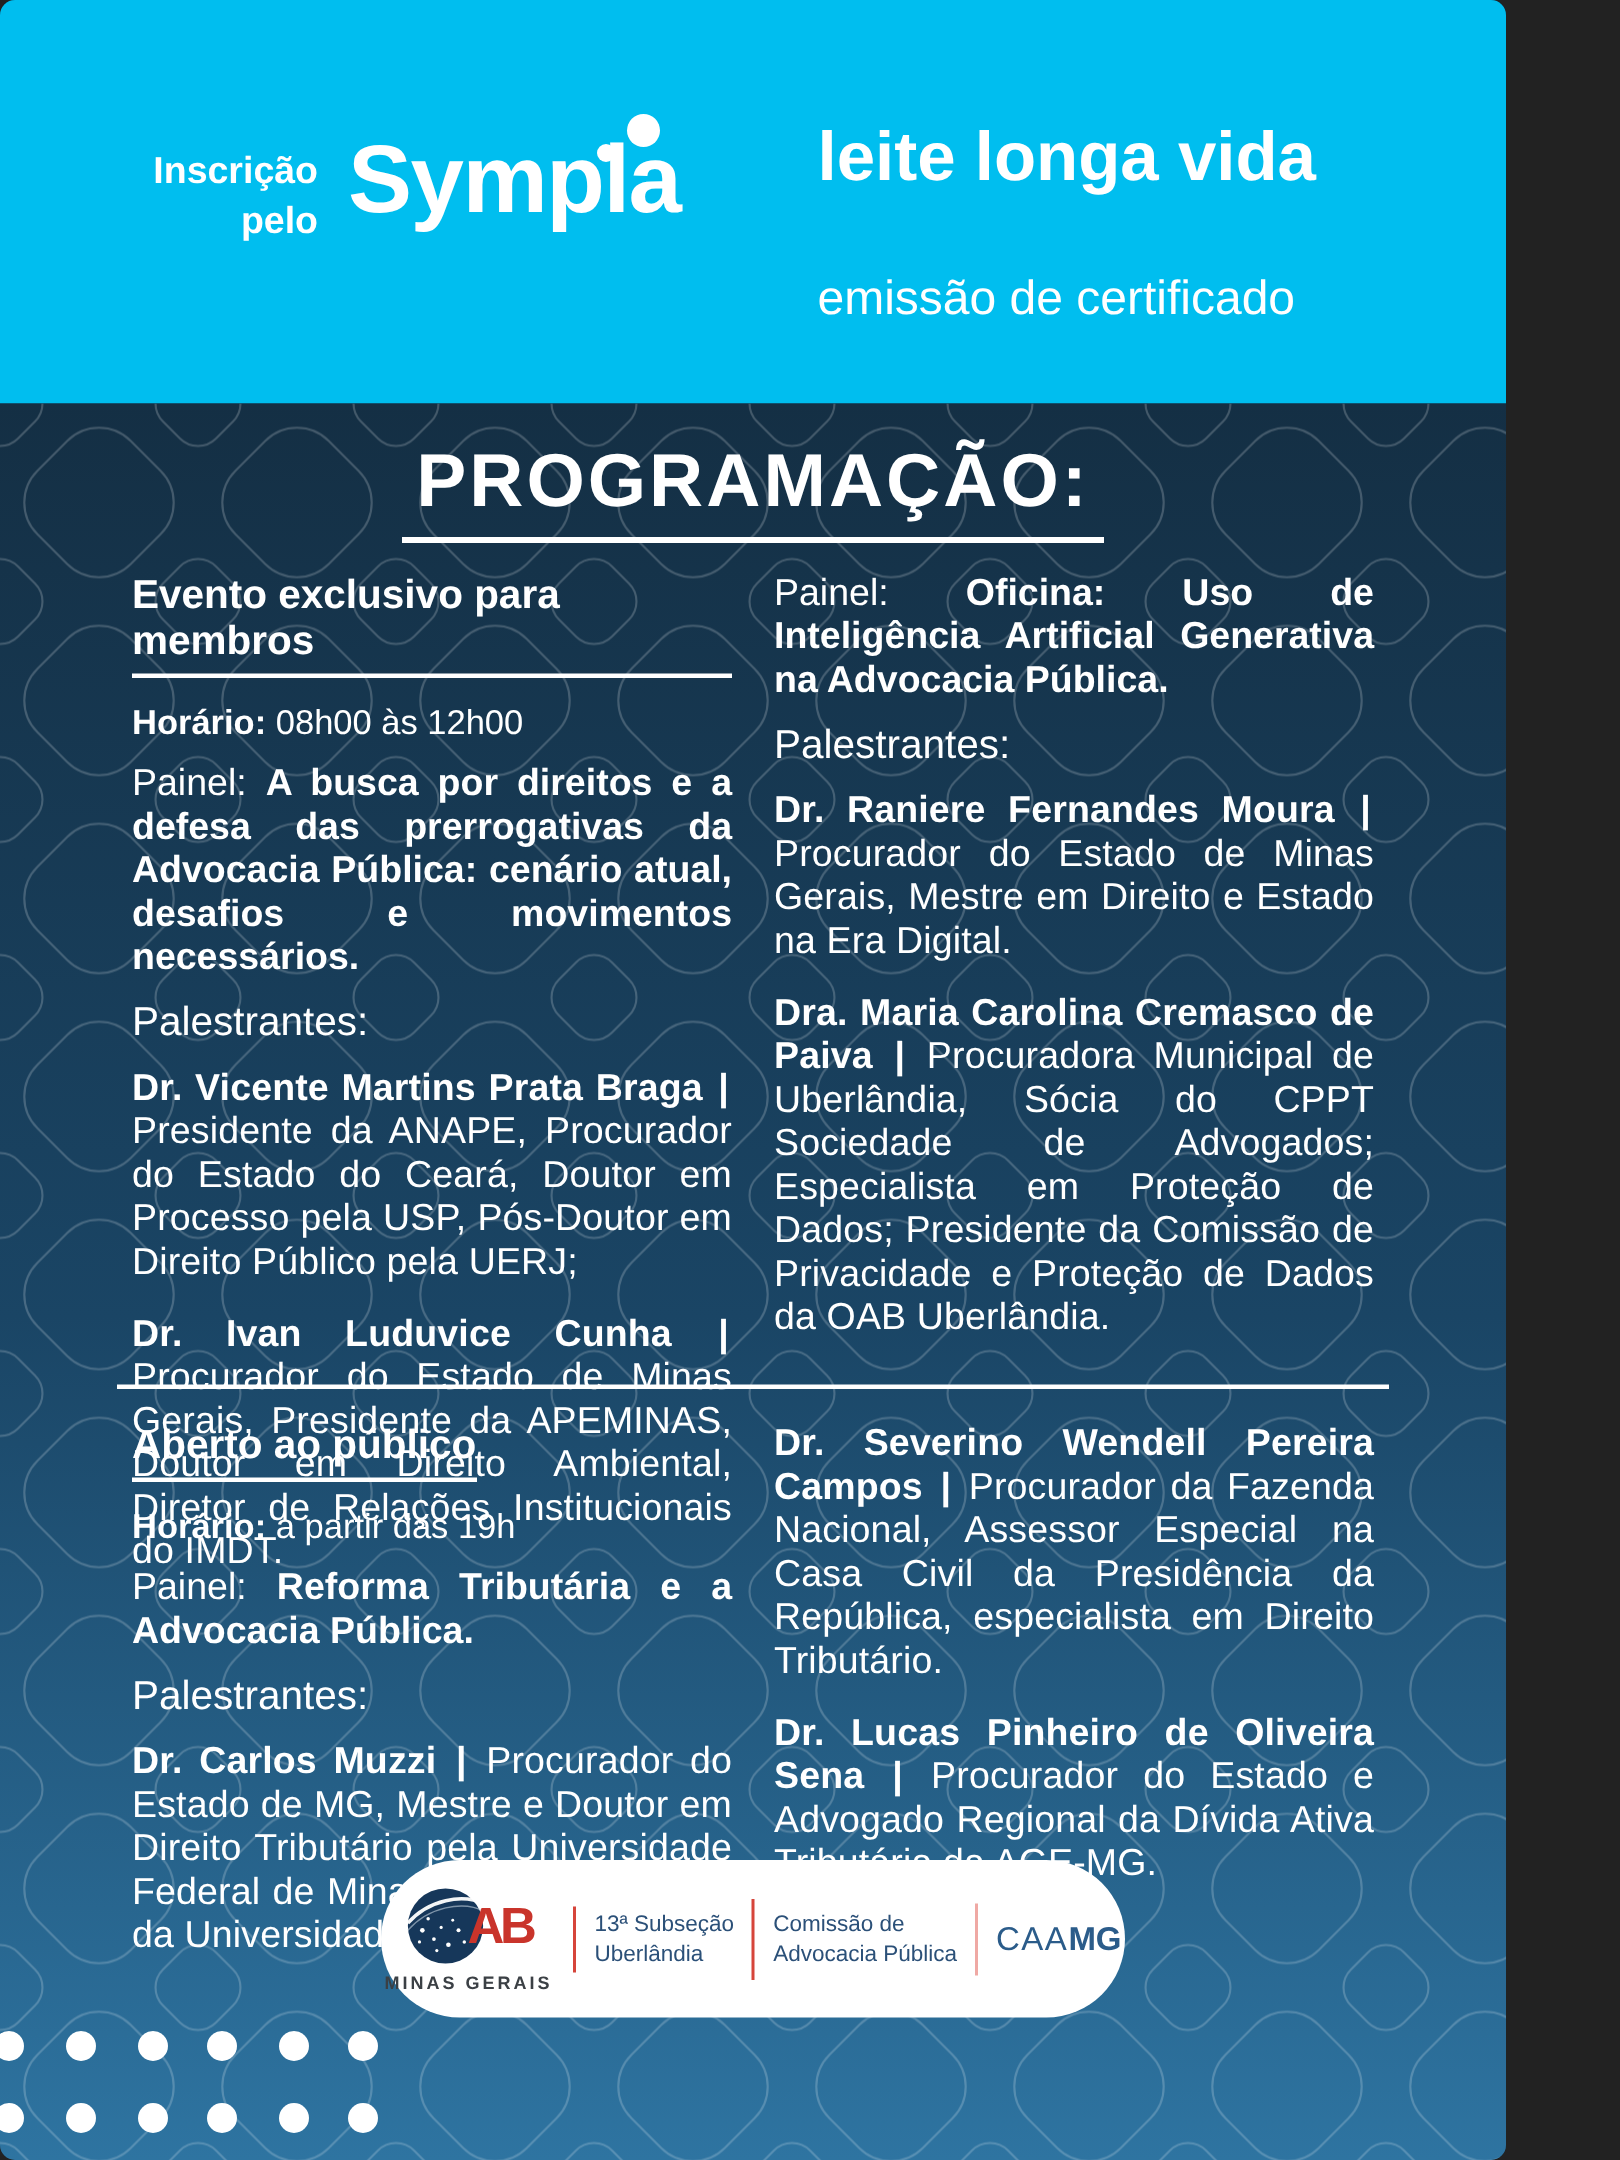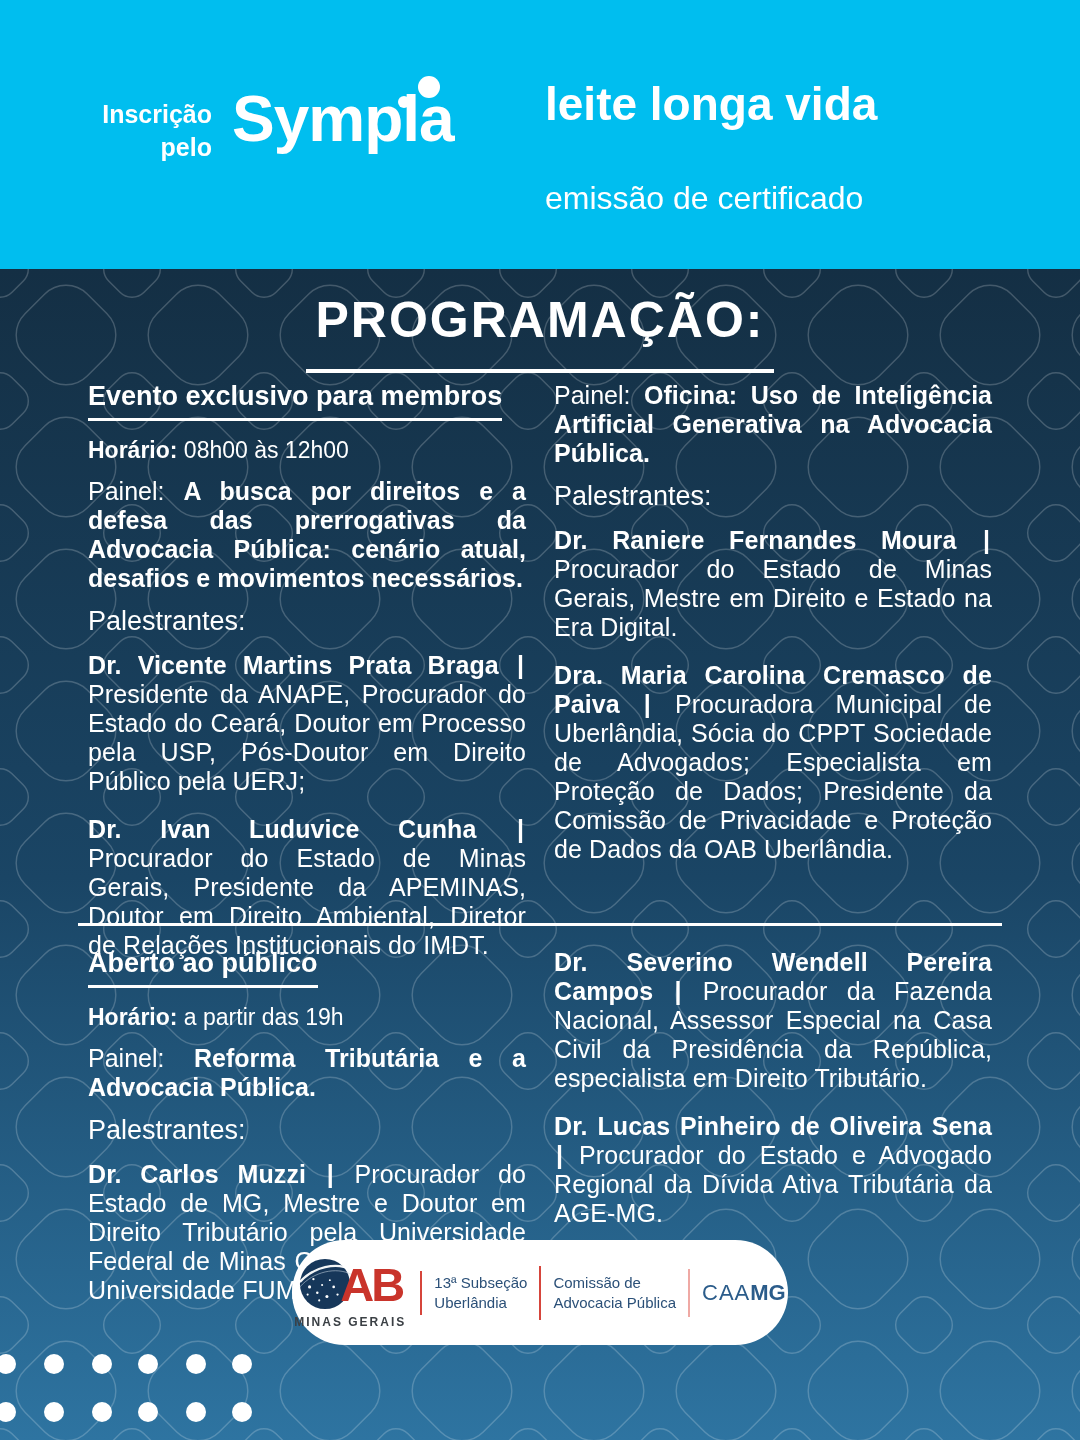--- a/index.html
+++ b/index.html
@@ -1,20 +1,21 @@
 <!DOCTYPE html>
 <html><head>
 <meta charset="utf-8">
 <style>
   * { margin:0; padding:0; box-sizing:border-box; }
   html,body { background:#222; }
   .page {
-    position:relative; width:1080px; height:1440px; overflow:hidden;
+    position:relative; width:1004px; height:1440px; overflow:hidden;
     font-family:"Liberation Sans", sans-serif; color:#ffffff;
     background:#142F44;
+    border-radius:10px;
   }
 
   
   .header { position:absolute; top:0; left:0; right:0; height:269px; background:#00BEEF; }
   .inscricao { position:absolute; left:82px; top:98px; width:130px; text-align:right;
                font-weight:700; font-size:25px; line-height:1.3; }
   .sympla-wrap { position:absolute; left:232px; top:82px; }
   .sympla-text { font-weight:700; font-size:64px; letter-spacing:-1px; }
   .sympla-dot-s { position:absolute; width:12px; height:12px; border-radius:50%; background:#fff;
                   right:44px; top:14px; }
@@ -24,21 +25,21 @@
   .hsub   { position:absolute; left:545px; top:180px; font-weight:400; font-size:32px; }
 
   
   .body-section { position:absolute; top:269px; left:0; right:0; bottom:0;
     background:linear-gradient(180deg,#142F44 0%, #1A4565 52%, #2E74A1 100%); }
   .bg-pattern { position:absolute; inset:0; width:100%; height:100%; }
   .content { position:absolute; inset:0; }
 
   .program-title-row { position:absolute; top:22px; left:0; right:0; text-align:center; }
   .program-title { display:inline-block; font-size:50px; font-weight:700; letter-spacing:2px;
-                   border-bottom:4px solid #ffffff; padding:0 10px 20px; }
+                   border-bottom:4px solid #ffffff; padding:0 10px 9px; }
 
   .columns { position:absolute; left:88px; right:88px; display:flex; gap:28px; }
   .columns.s1 { top:112px; }
   .columns.s2 { top:679px; }
   .col { flex:1 1 0; min-width:0; }
 
   .section-divider { position:absolute; left:78px; right:78px; top:654px; height:3px; background:#ffffff; }
 
   .heading-wrap { margin-bottom:16px; }
   .col-heading { display:inline-block; font-size:27px; font-weight:700;
@@ -52,21 +53,21 @@
   .speaker { font-size:25px; line-height:29px; text-align:justify; margin-bottom:19px; letter-spacing:.1px; }
   .speaker .b { font-weight:700; }
   .speaker .sep { font-weight:700; padding:0 2px; }
 
   
   .pill { position:absolute; top:971px; left:50%; transform:translateX(-50%);
           width:496px; height:105px; background:#ffffff; border-radius:53px;
           display:flex; align-items:center; justify-content:center; gap:12px; color:#1F4868; }
   .oab { display:flex; flex-direction:column; align-items:center; margin-right:2px; }
   .oab-row { display:flex; align-items:center; height:56px; }
-  .oab-ab { font-size:47px; font-weight:800; color:#C9342B; letter-spacing:-3px; margin-left:-12px;
+  .oab-ab { font-size:34px; font-weight:800; color:#C9342B; letter-spacing:-3px; margin-left:-12px;
             line-height:1; }
   .oab-region { font-size:12px; font-weight:700; letter-spacing:2px; color:#3B4045; margin-top:3px; }
   .vdiv { width:2px; background:#D6453B; }
   .vdiv.h46 { height:44px; }
   .vdiv.h56 { height:54px; }
   .vdiv.pink { background:#EFA9A4; height:48px; }
   .two-line { font-size:15px; line-height:1.3; font-weight:400; color:#2B5078; }
   .caamg { font-size:22px; color:#2B5C8A; white-space:nowrap; }
   .caamg .light { font-weight:400; letter-spacing:1px; }
   .caamg .bold  { font-weight:800; }

